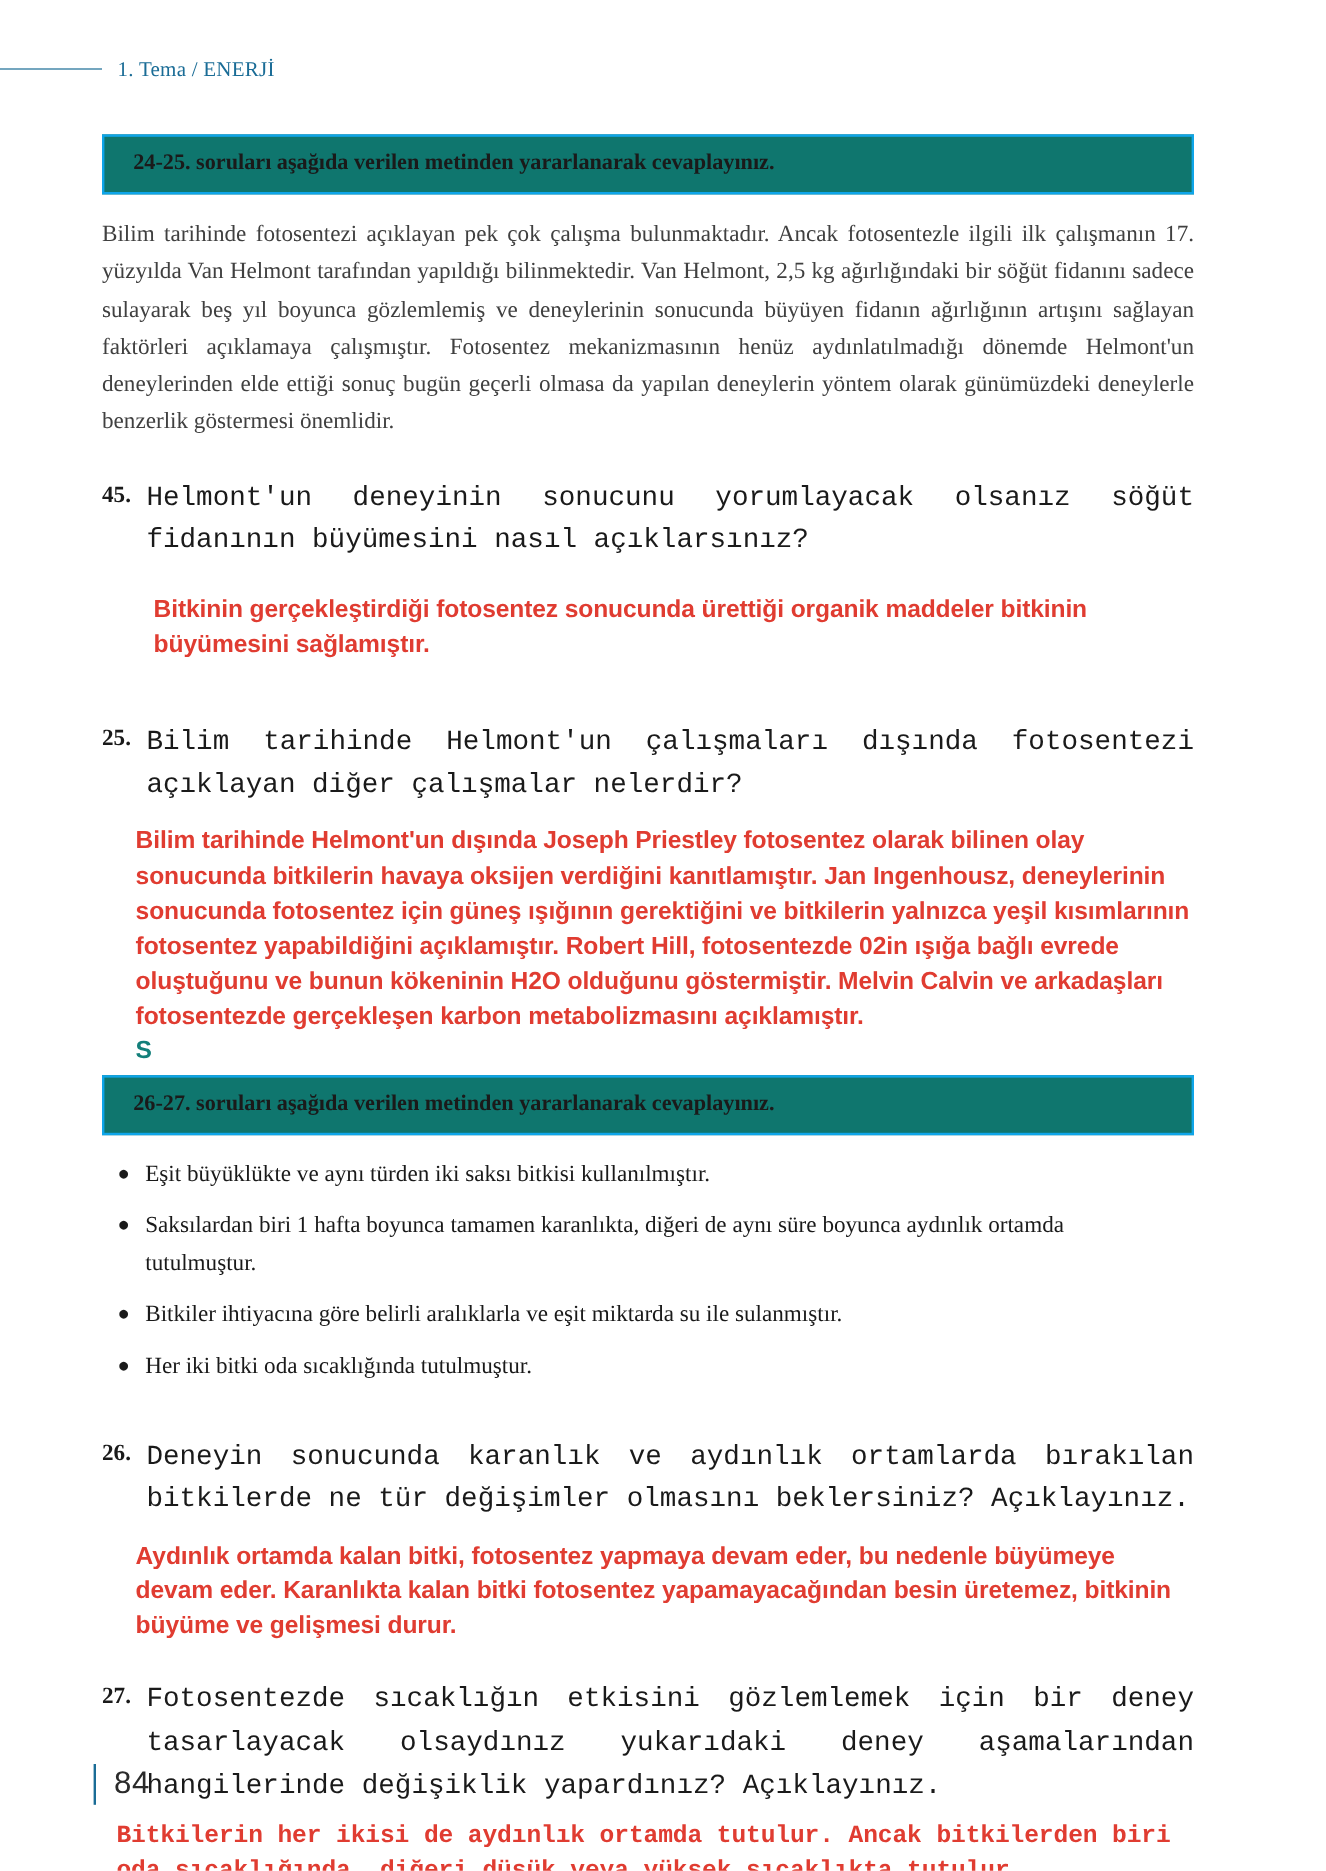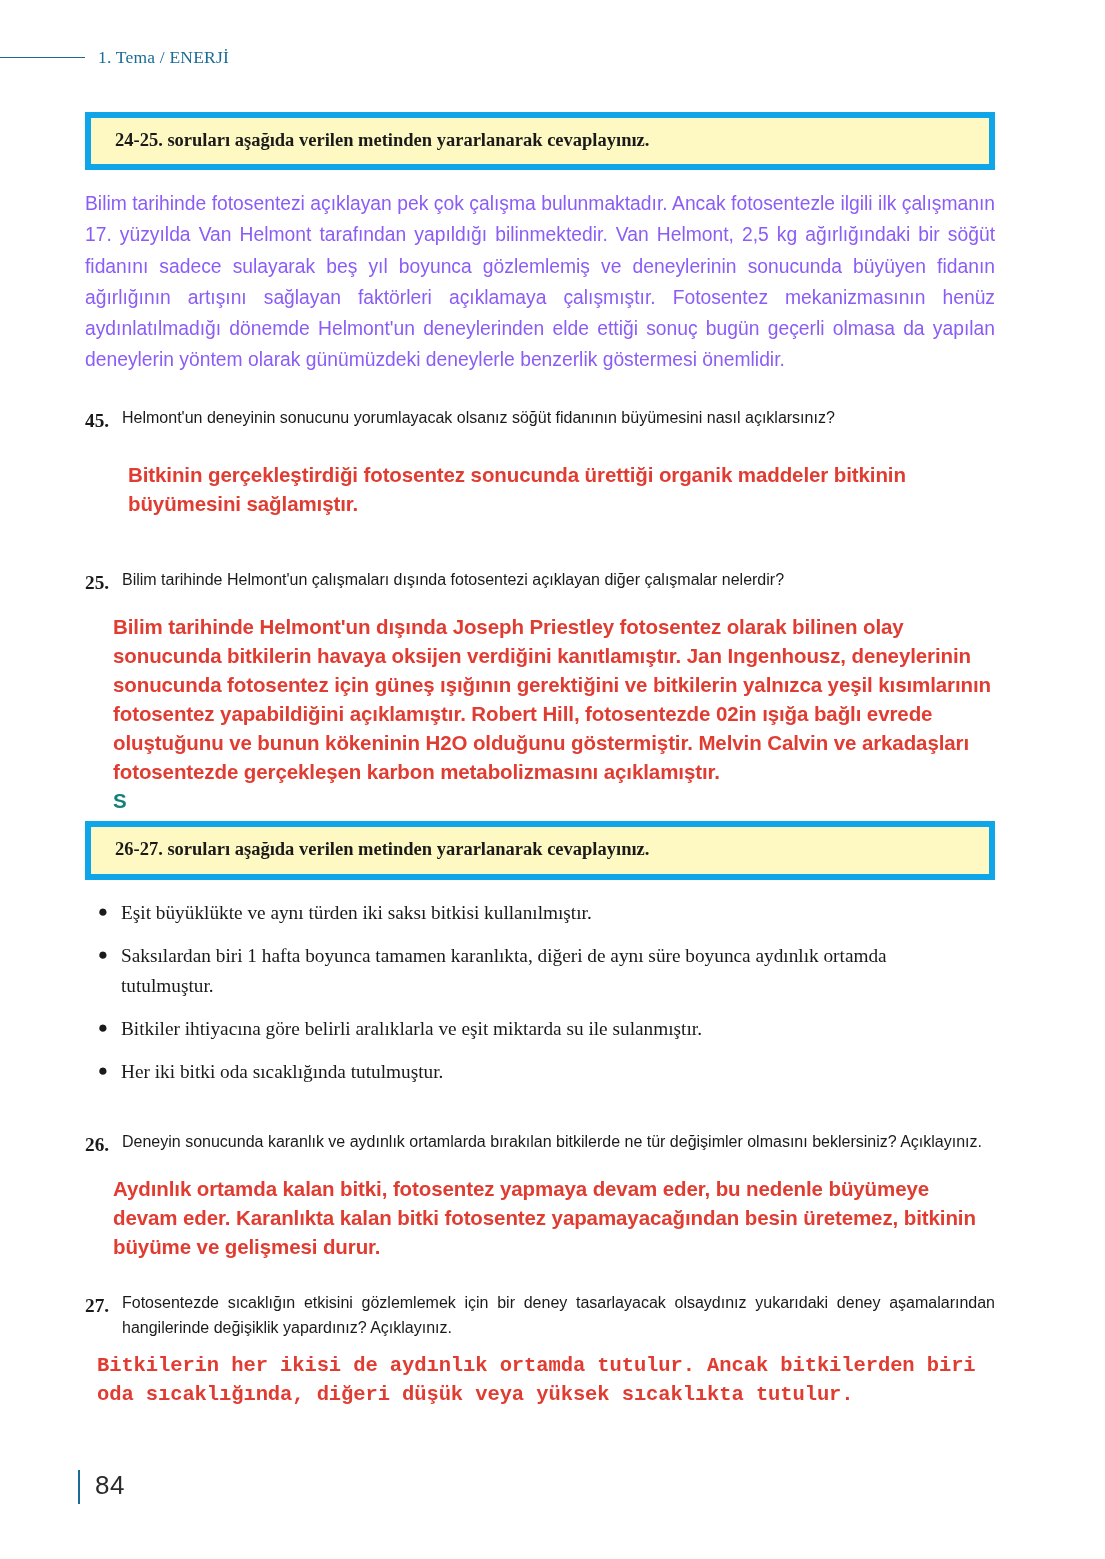--- a/index.html
+++ b/index.html
@@ -44,40 +44,40 @@
   
   .content {
     position: absolute;
     top: 112px;
     left: 85px;
     width: 910px;
   }
 
   
   .instruction-box {
-    border: 6px solid #0ea5e9;
-    background: #fef9c3;
+    border: 2px solid #0ea5e9;
+    background: #0f766e;
     box-sizing: border-box;
     padding: 11px 24px 13px 24px;
   }
   .instruction-box-text {
     font-family: "Liberation Serif", serif;
     font-weight: bold;
     font-size: 18.5px;
     color: #1a1a1a;
     line-height: 1.2;
   }
 
   
   .body-par {
-    font-family: Liberation Sans, sans-serif;
+    font-family: Liberation Serif, serif;
     font-size: 19.3px;
     line-height: 1.62;
     text-align: justify;
-    color: #8b5cf6;
+    color: #404040;
     margin: 0;
   }
   .par-passage {
     margin-top: 18px;
   }
   .par-intro {
     margin-top: 26px;
   }
 
   
@@ -87,22 +87,22 @@
   }
   .question-number {
     font-family: "Liberation Serif", serif;
     font-weight: bold;
     font-size: 19.3px;
     width: 37px;
     flex: none;
     line-height: 1.55;
   }
   .question-text {
-    font-family: Liberation Sans, sans-serif;
-    font-size: 16px;
+    font-family: Liberation Mono, monospace;
+    font-size: 23px;
     line-height: 1.55;
     text-align: justify;
     flex: 1;
   }
 
   
   .answer {
     font-family: "Liberation Sans", sans-serif;
     font-weight: bold;
     font-size: 20.5px;

